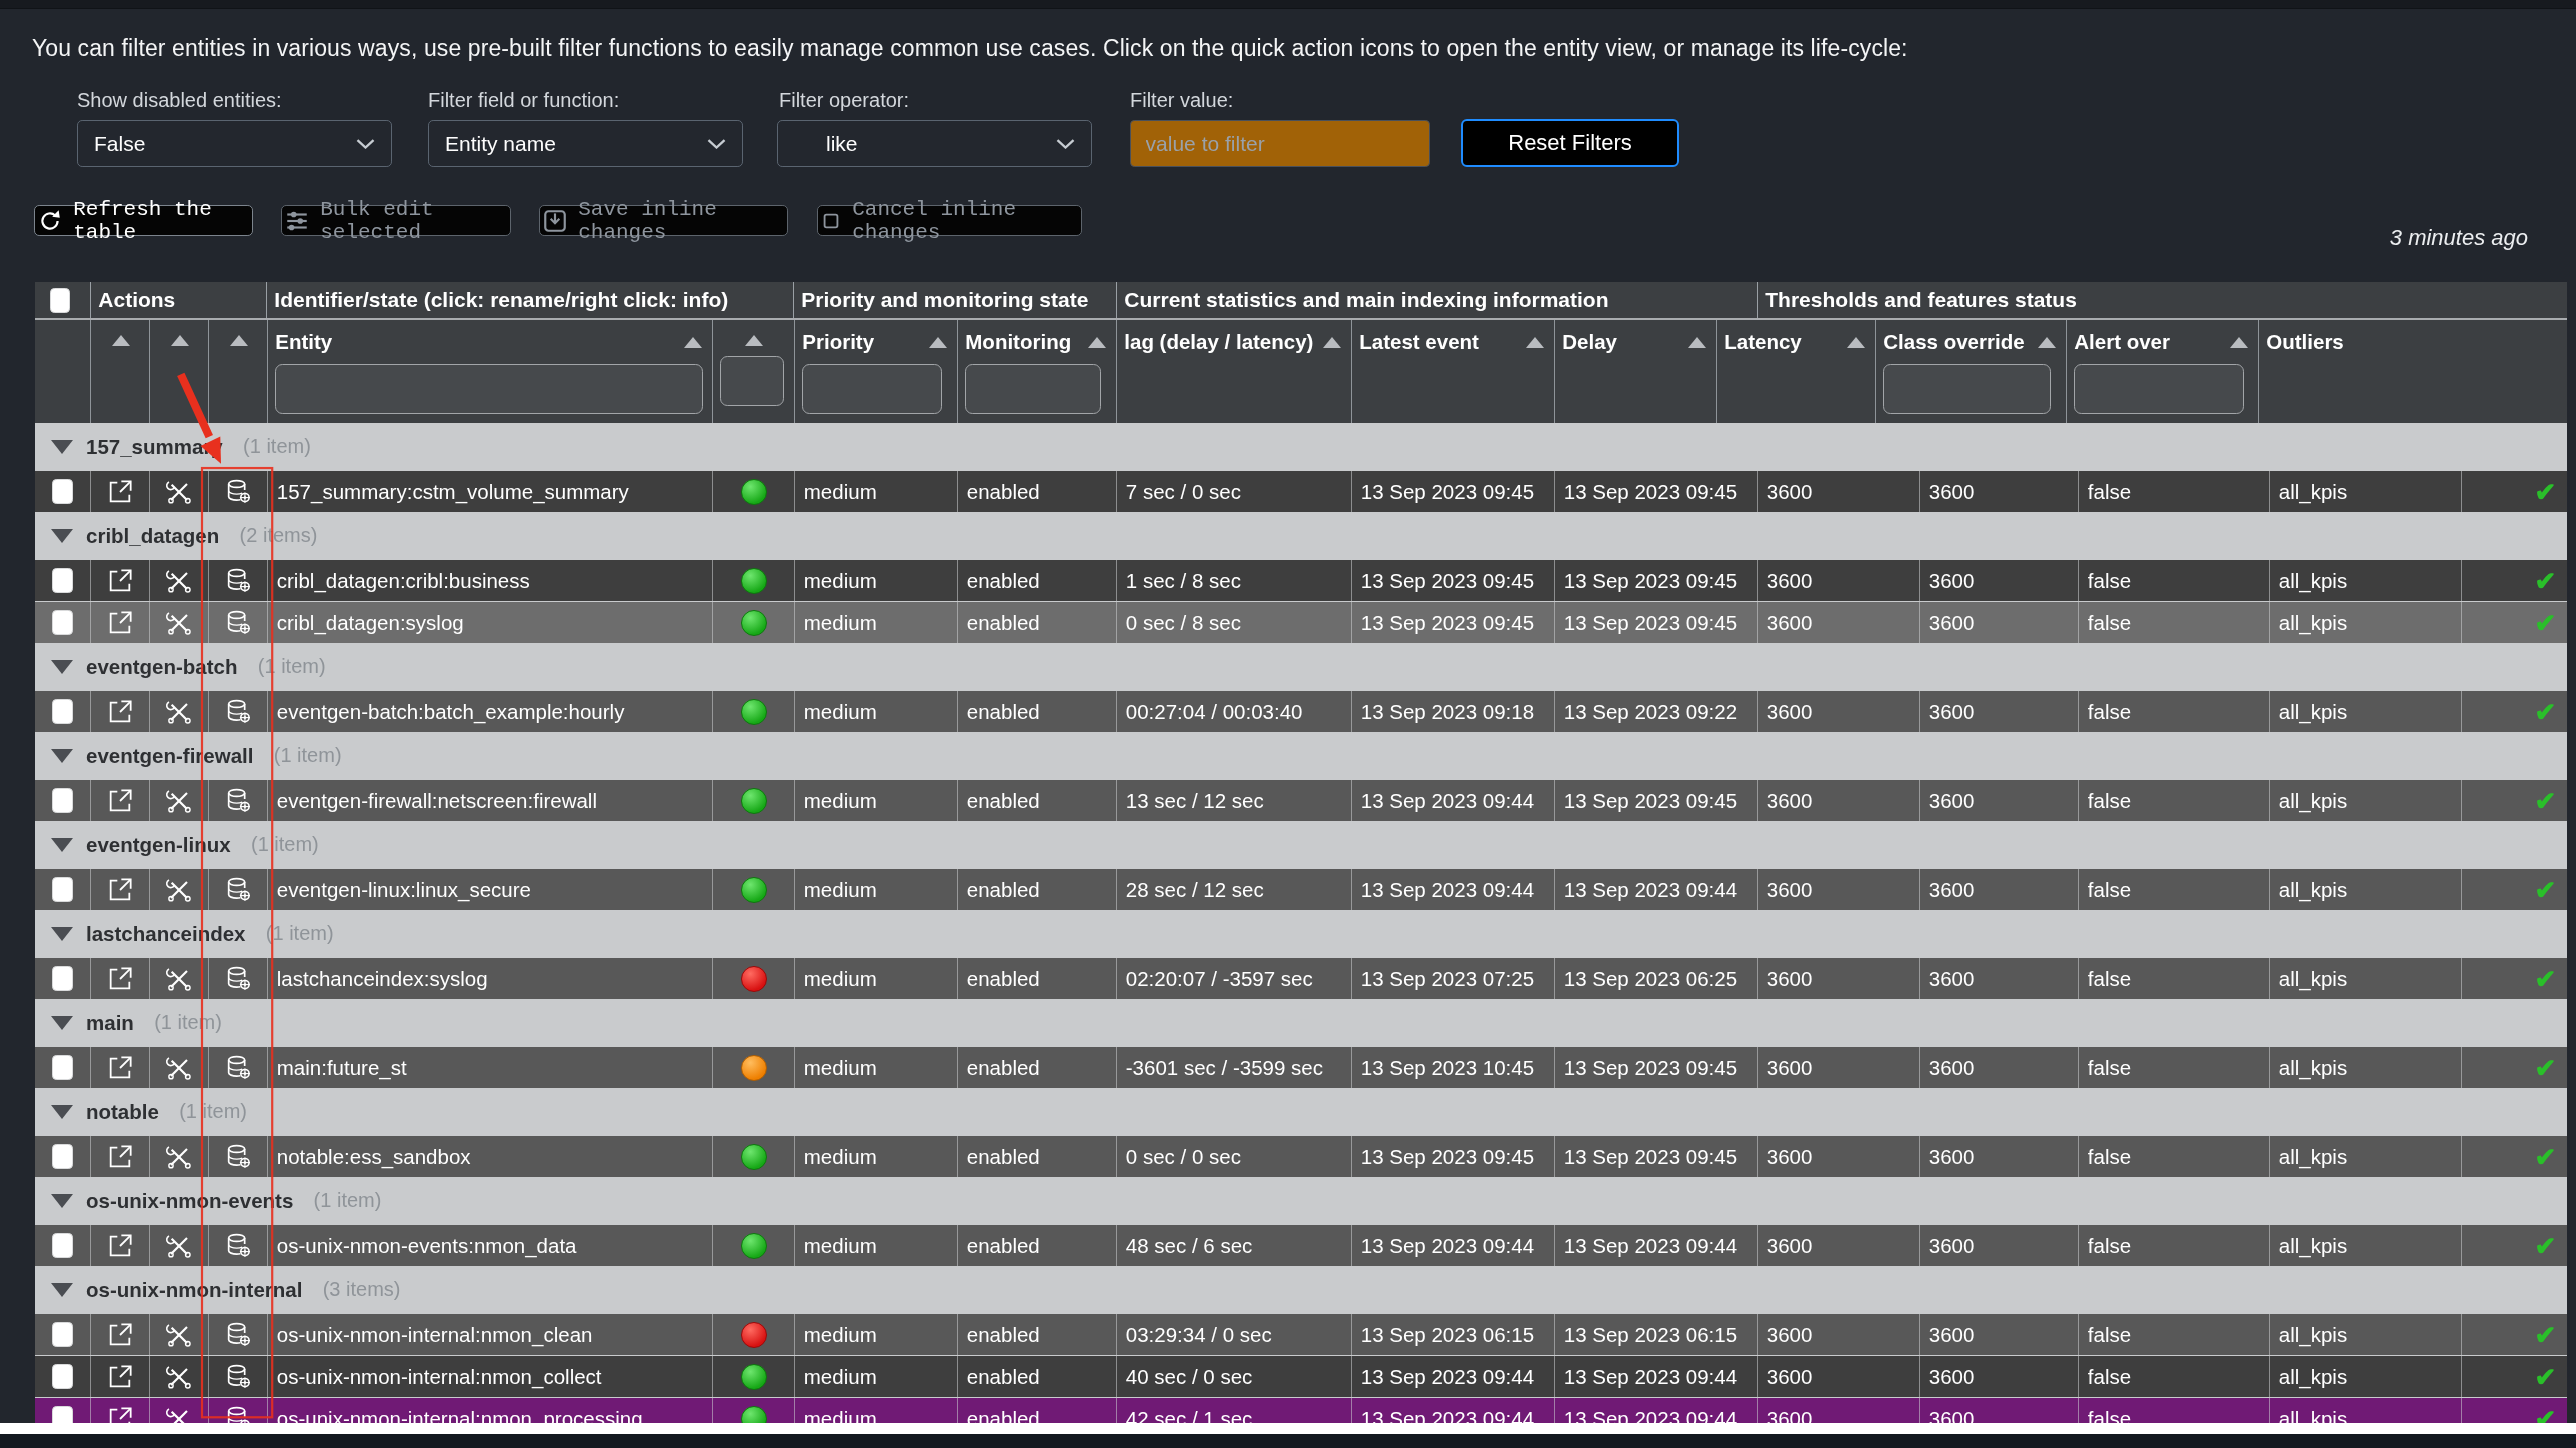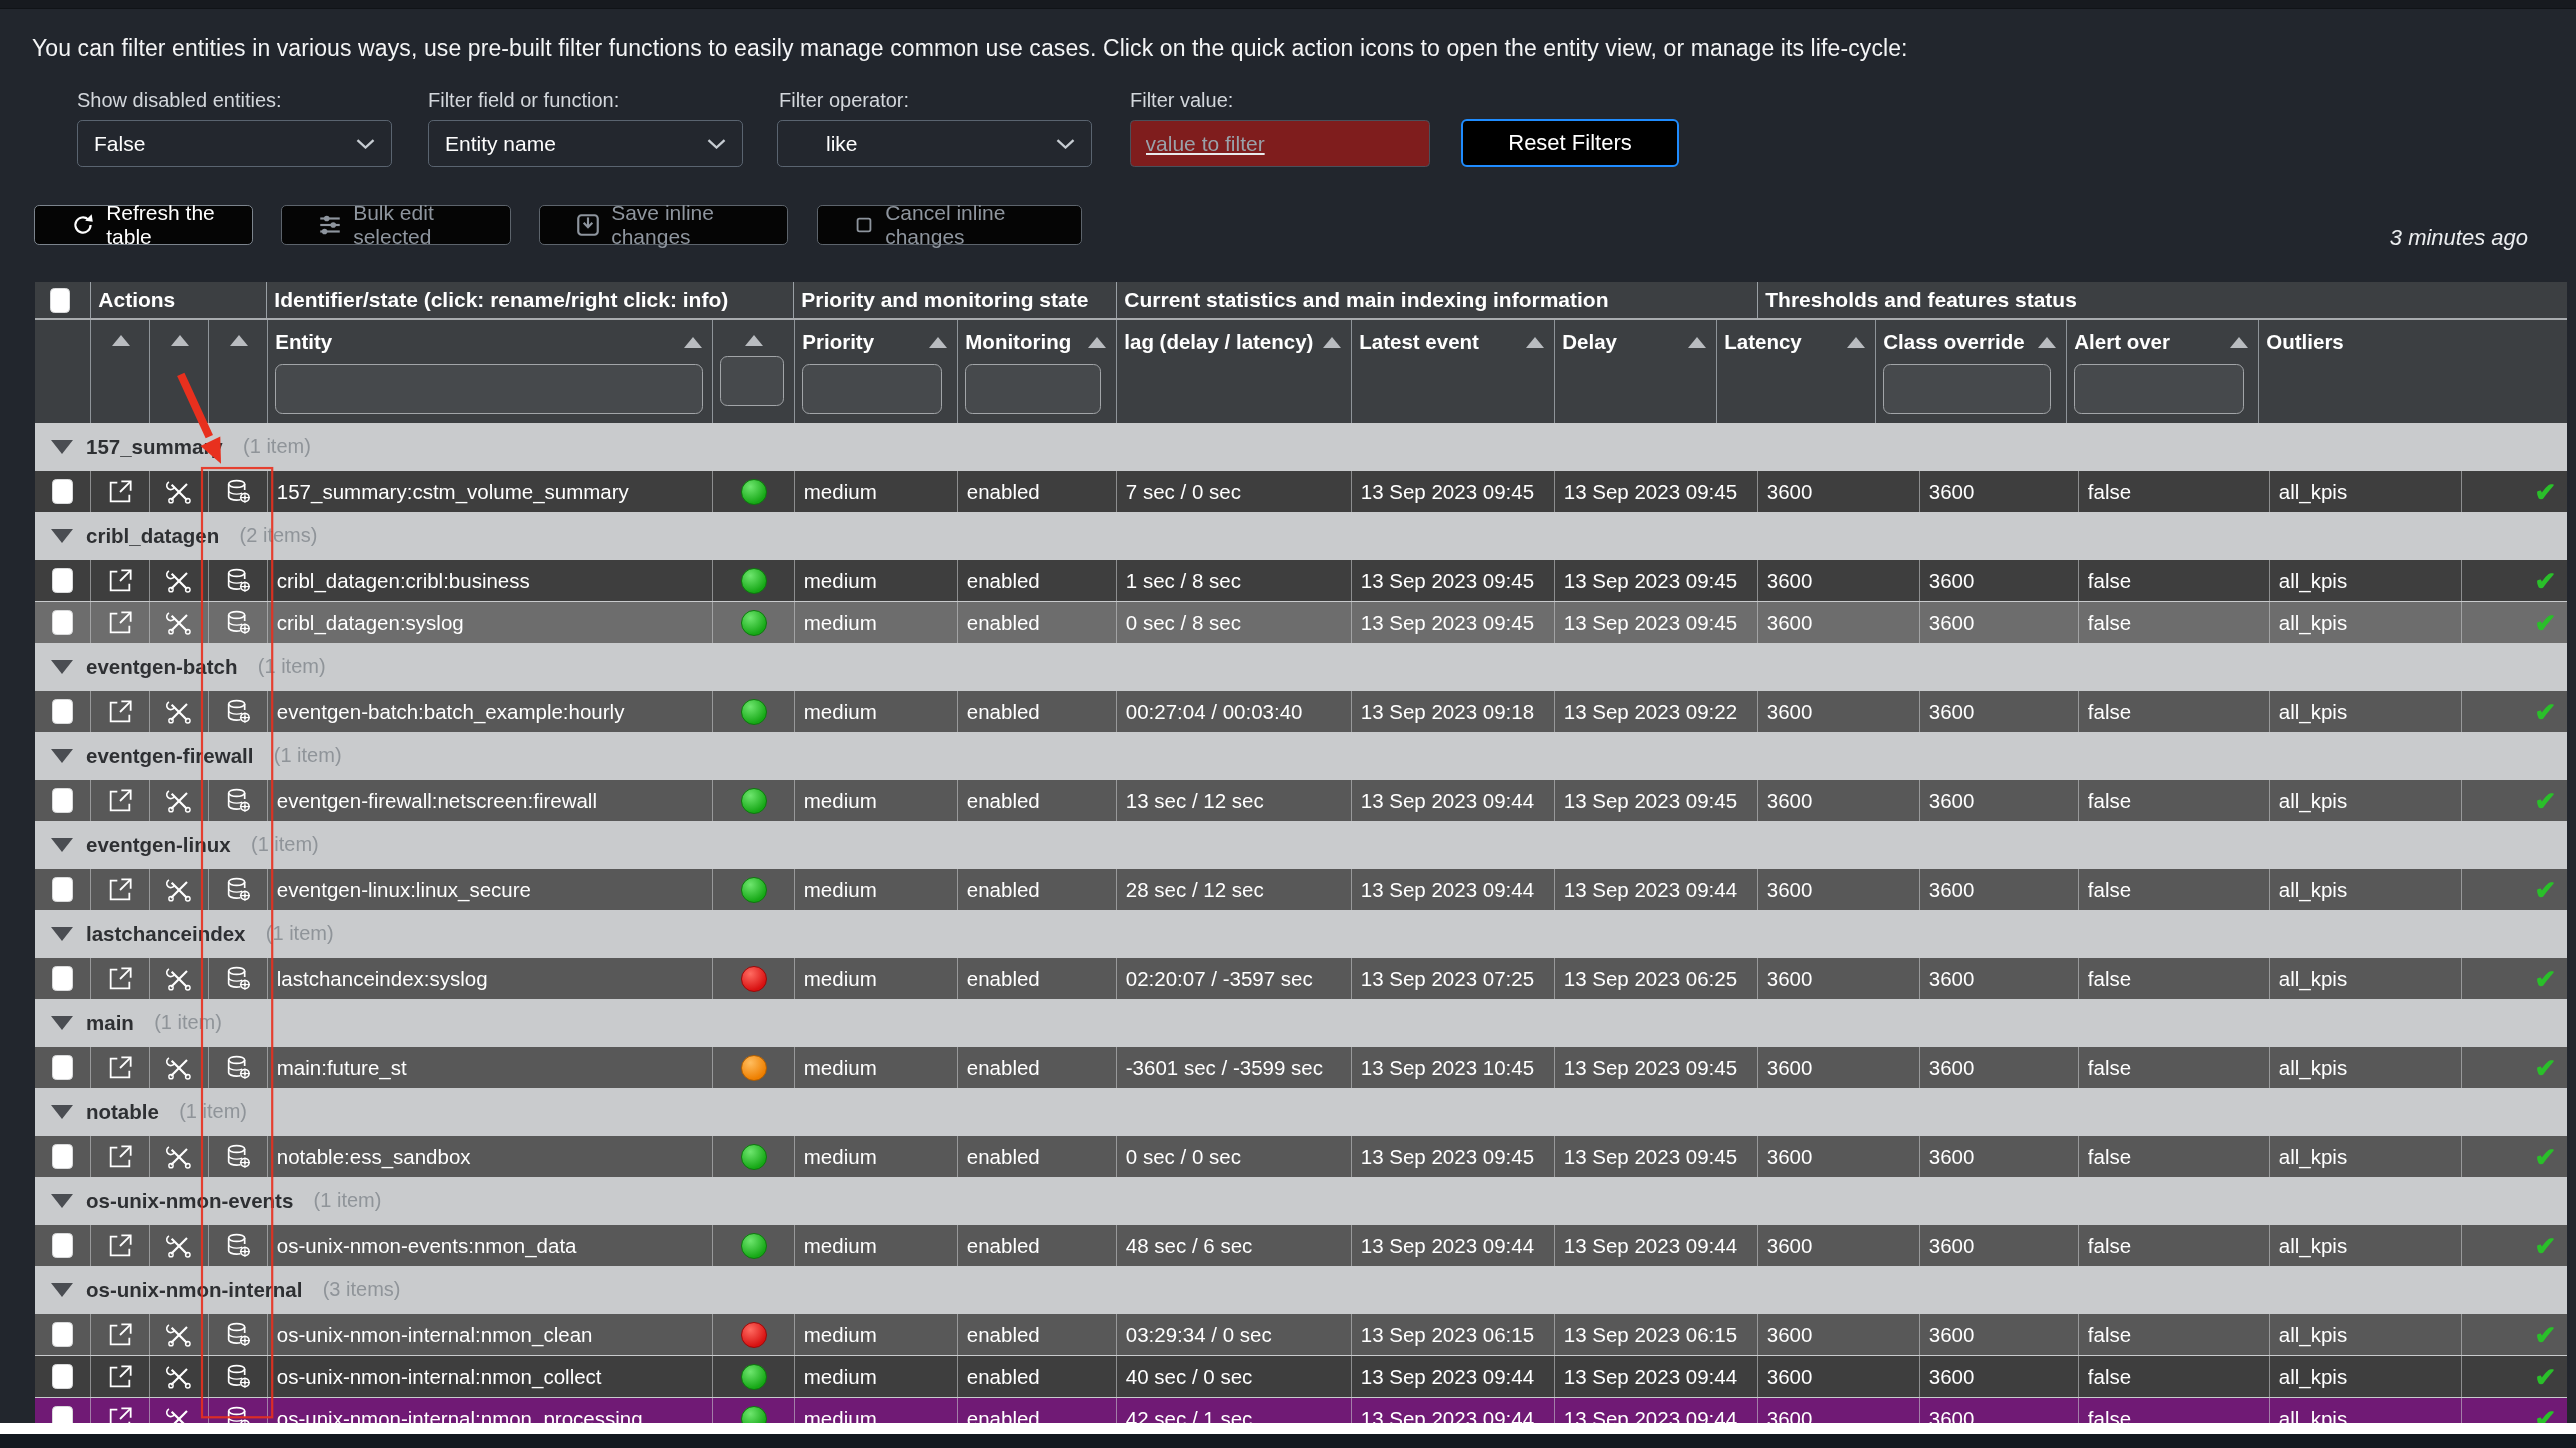--- a/index.html
+++ b/index.html
@@ -24,39 +24,38 @@
     background:#23272e; border:1.5px solid #5a6470; border-radius:5.1px;
     display:flex; align-items:center; justify-content:space-between;
     padding:0 16px; font-size:21px; color:#fdfdfd; cursor:pointer;
   }
   .sel-1 { left:77px; } .sel-2 { left:428px; } .sel-3 { left:777px;padding-left:48px; }
   .chev { width:19px; height:11.7px; }
   .chev polyline { fill:none; stroke:#c6ccd2; stroke-width:3.2px; }
 
   .filter-input {
     position:absolute; left:1130px; top:120px; width:300px; height:47px;
-    background:#7f1d1d; border:0.7px solid #4a505a; border-radius:4.4px;
+    background:#a16207; border:0.7px solid #4a505a; border-radius:4.4px;
     color:#e8eaec; font-size:21px; padding:0 14.6px; outline:none;
     font-family:"Liberation Sans", sans-serif;
-    text-decoration:underline;
   }
   .filter-input::placeholder { color:#9aa1a9; }
 
   .reset-btn {
     position:absolute; left:1461px; top:119px; width:218px; height:48px;
     background:#000; border:2.2px solid #1f8cff; border-radius:5.9px;
     color:#fff; font-size:22px; display:flex; align-items:center; justify-content:center;
     cursor:pointer;
   }
 
   .tbtn {
-    position:absolute; top:205px; height:40px;
+    position:absolute; top:205px; height:31px;
     background:#050505; border:1.5px solid #7c848d; border-radius:5.1px;
-    display:flex; align-items:center; gap:10.2px; padding:0 35px;
-    font-size:21px; color:#fff; cursor:pointer;
+    display:flex; align-items:center; gap:10.2px; padding:0 2px;
+    font-size:21px; color:#fff; cursor:pointer;font-family:Liberation Mono, monospace;
   }
   .tbtn.muted { color:#8e959e; border-color:#5d646c; }
   .tbtn svg { flex:0 0 auto; }
   .btn-refresh { left:34px;  width:219px; }
   .btn-bulk    { left:281px; width:230px; }
   .btn-save    { left:539px; width:249px; }
   .btn-cancel  { left:817px; width:265px; }
 
   .ago { position:absolute; top:225px; right:48px; font-size:22px; font-style:italic; color:#eceef0; }
 

